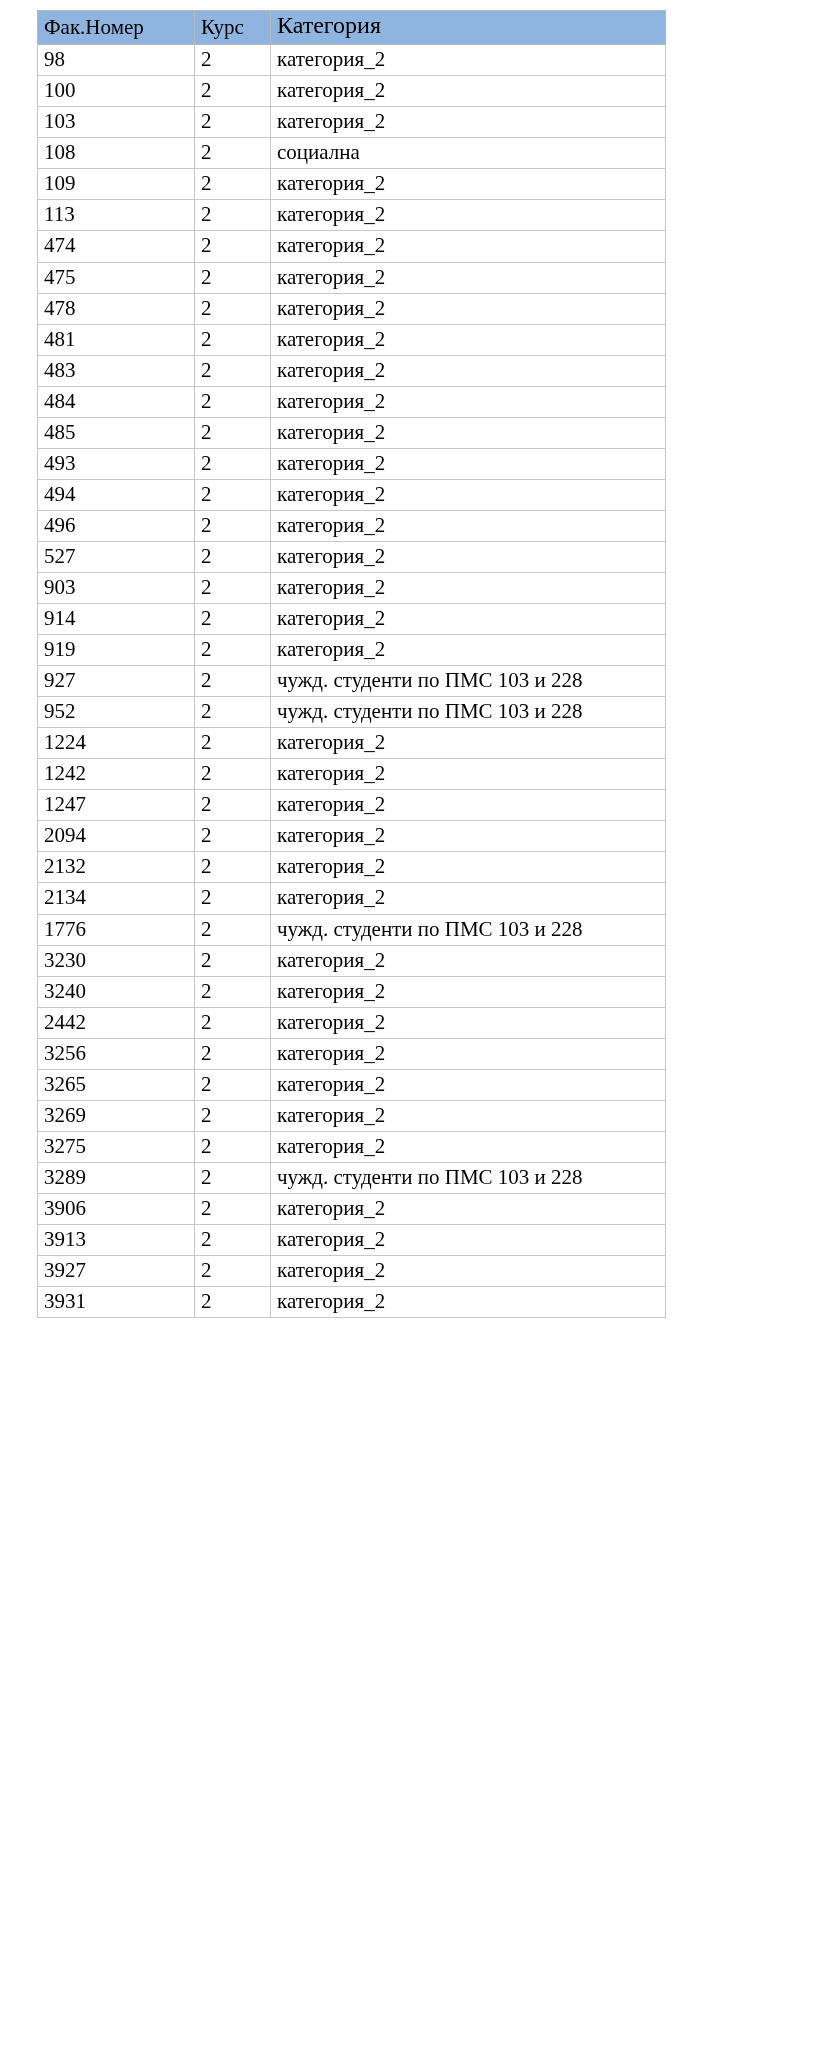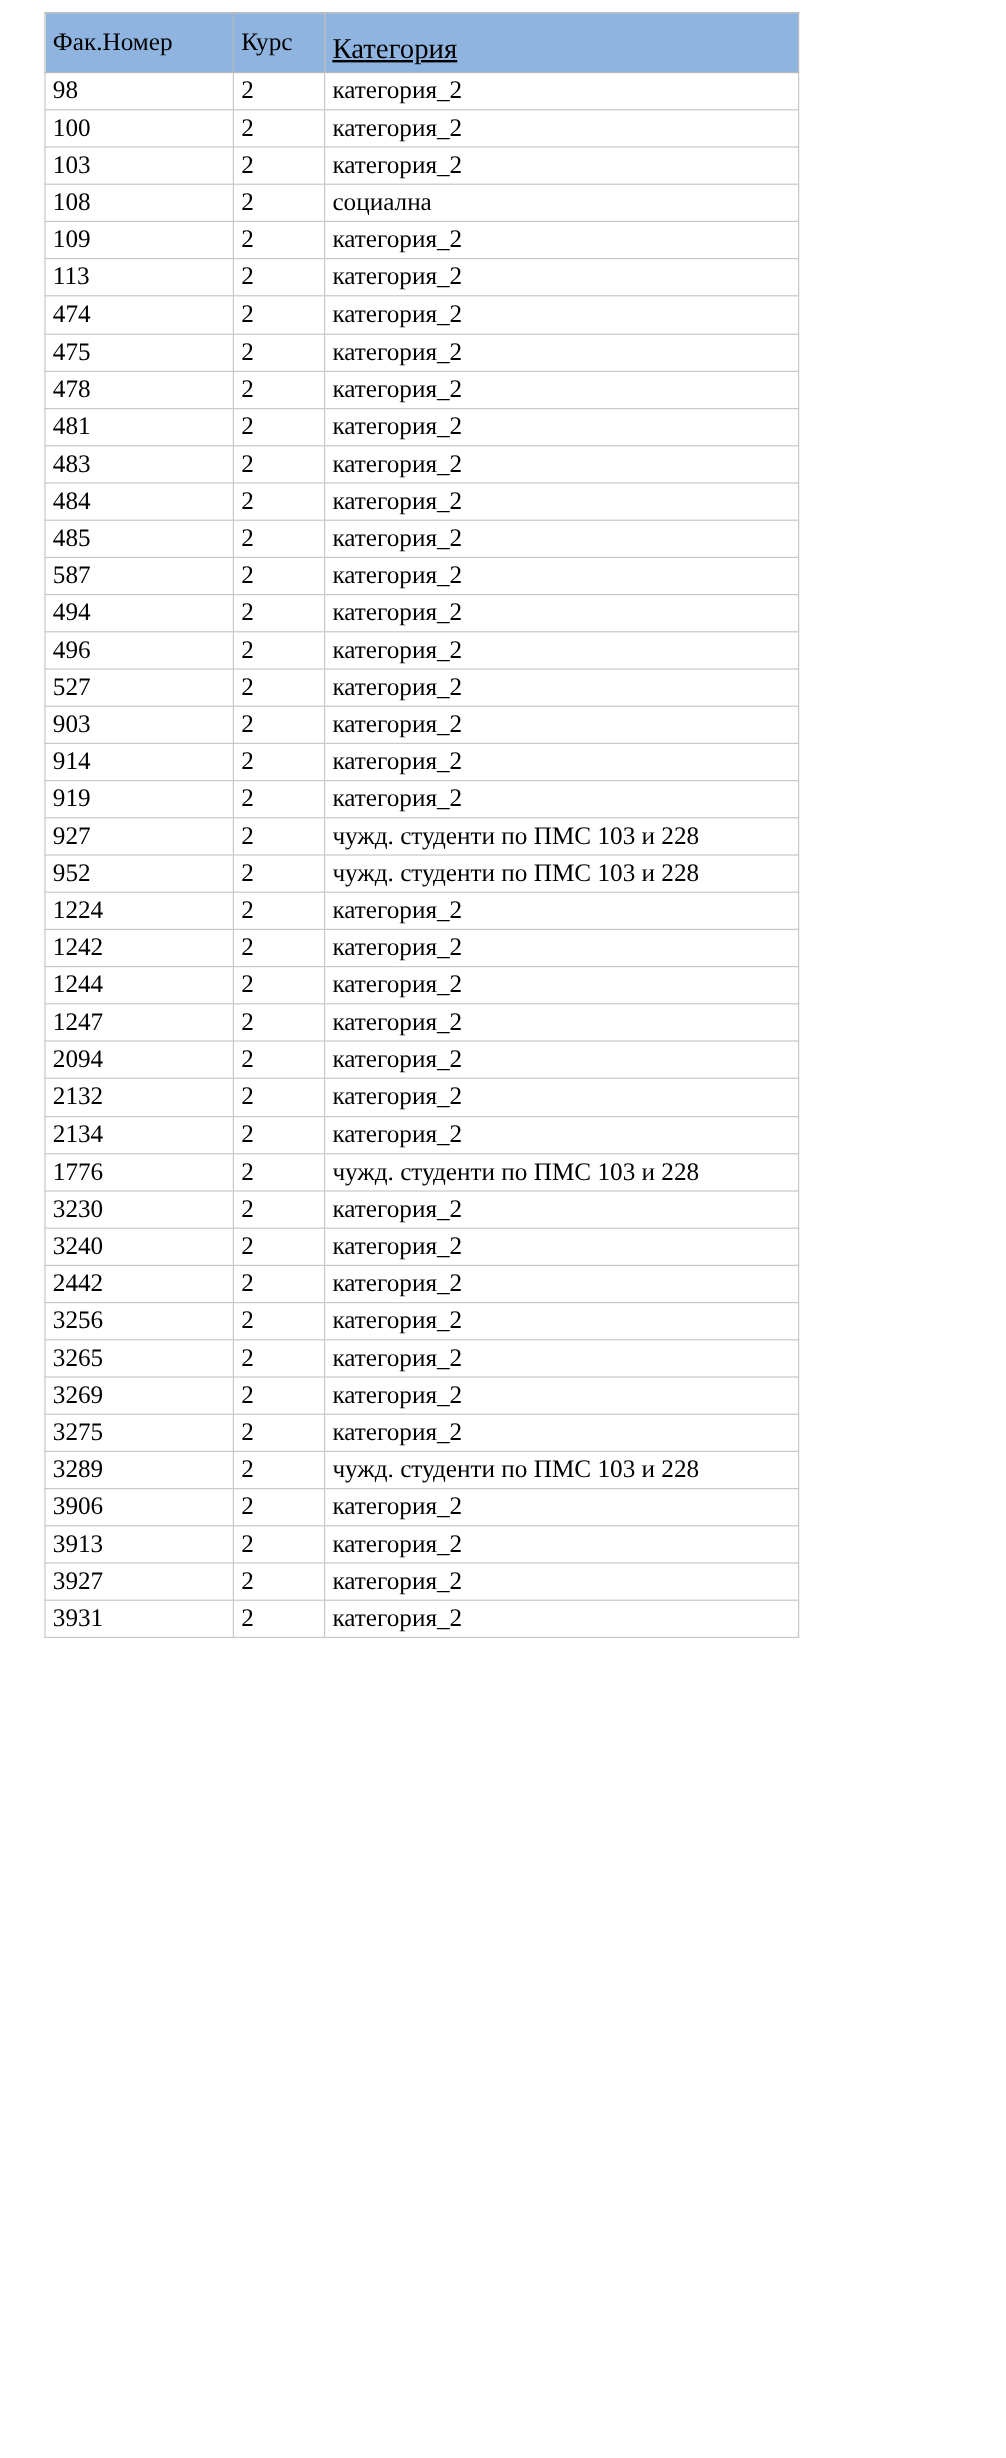--- a/index.html
+++ b/index.html
@@ -34,22 +34,21 @@
     font-weight: normal;
     text-align: left;
     border: 1px solid #b9b9b9;
     padding: 4px 6px 6px 6px;
     line-height: 1.05;
     white-space: nowrap;
     overflow: hidden;
   }
   table.grid thead th.h-cat {
     font-size: 24px;
-    padding-top: 18px;
-    text-decoration: underline;
+    padding-top: 2px;
   }
   table.grid tbody td {
     border: 1px solid #c8c8c8;
     padding: 3px 6px 5px 6px;
     line-height: 1.05;
     vertical-align: top;
     white-space: nowrap;
     overflow: hidden;
     background: #ffffff;
   }
@@ -135,21 +134,21 @@
           <td class="num">484</td>
           <td class="course">2</td>
           <td class="cat">категория_2</td>
         </tr>
         <tr>
           <td class="num">485</td>
           <td class="course">2</td>
           <td class="cat">категория_2</td>
         </tr>
         <tr>
-          <td class="num">587</td>
+          <td class="num">493</td>
           <td class="course">2</td>
           <td class="cat">категория_2</td>
         </tr>
         <tr>
           <td class="num">494</td>
           <td class="course">2</td>
           <td class="cat">категория_2</td>
         </tr>
         <tr>
           <td class="num">496</td>
@@ -186,25 +185,20 @@
           <td class="course">2</td>
           <td class="cat">чужд. студенти по ПМС 103 и 228</td>
         </tr>
         <tr>
           <td class="num">1224</td>
           <td class="course">2</td>
           <td class="cat">категория_2</td>
         </tr>
         <tr>
           <td class="num">1242</td>
-          <td class="course">2</td>
-          <td class="cat">категория_2</td>
-        </tr>
-        <tr>
-          <td class="num">1244</td>
           <td class="course">2</td>
           <td class="cat">категория_2</td>
         </tr>
         <tr>
           <td class="num">1247</td>
           <td class="course">2</td>
           <td class="cat">категория_2</td>
         </tr>
         <tr>
           <td class="num">2094</td>

